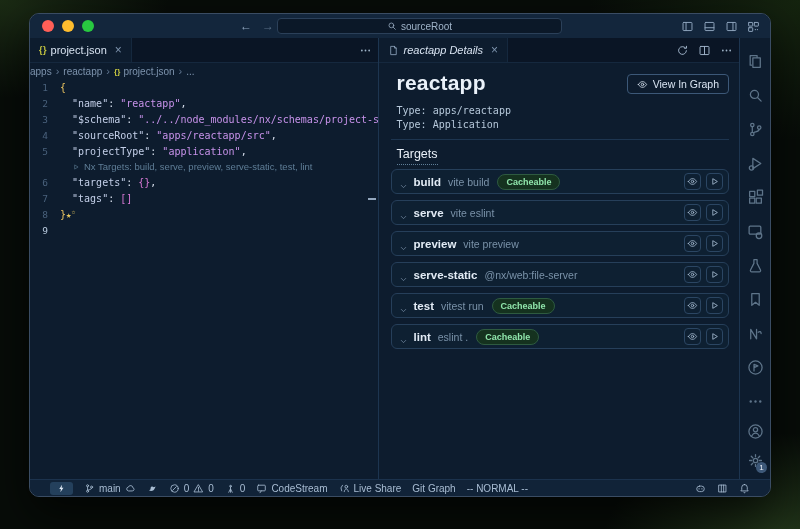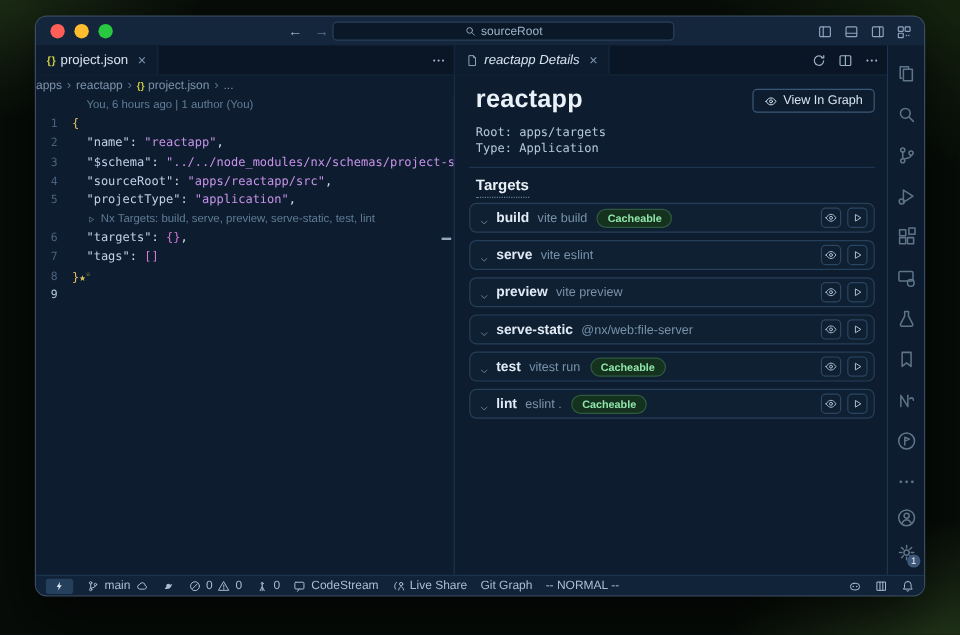--- a/index.html
+++ b/index.html
@@ -68,21 +68,21 @@
   .ruler-dash{ position:absolute; right:2px; top:160px; width:8px; height:2px; background:#93a7be; }
   
   .panel{ position:absolute; top:25px; left:0; right:0; bottom:0; padding:8px 10px 0 12px; color:#d6e2f0; }
   .panel-head{ display:flex; align-items:flex-start; justify-content:space-between; padding-left:6px; }
   .proj-title{ font-size:21px; font-weight:600; color:#eaf1f9; letter-spacing:.2px; }
   .graph-btn{ display:flex; align-items:center; gap:5px; border:1px solid #3c5878; border-radius:4px;
     padding:3px 9px; font-size:10.5px; color:#d9e4f2; background:transparent; margin-top:3px; }
   .graph-btn svg{ width:11px; height:11px; }
   .meta-block{ margin:9px 0 0 6px; font-family:"DejaVu Sans Mono", monospace; font-size:10px; color:#b6c8da; line-height:13.5px; }
   .divider{ border-top:1px solid #1d3550; margin-top:8px; }
-  .targets-h{ margin:7px 0 0 6px; font-size:12.5px; font-weight:bold; color:#eaf1f9;
+  .targets-h{ margin:7px 0 0 6px; font-size:12.5px; font-weight:normal; color:#eaf1f9;
     display:inline-block; border-bottom:1px dotted #5f7e97; padding-bottom:3px; }
   .targets-list{ margin-top:4px; display:flex; flex-direction:column; gap:6px; }
   .target-card{ height:25px; border:1px solid #263f5a; background:#0e2032; border-radius:6px;
     display:flex; align-items:center; padding:0 5px 0 7px; }
   .target-card .chev{ color:#7d93ad; width:9px; height:9px; flex:0 0 9px; }
   .t-name{ font-size:11.5px; font-weight:bold; color:#e2ebf5; margin-left:6px; }
   .t-cmd{ font-size:10.5px; color:#7a92a9; margin-left:7px; }
   .badge{ margin-left:8px; font-size:9px; font-weight:bold; color:#90e5ab; background:#15321f;
     border:1px solid #2e5a40; border-radius:8px; padding:2px 8px; }
   .t-spacer{ flex:1; }
@@ -93,21 +93,21 @@
   
   .act-icons{ position:absolute; top:6px; left:0; right:0; display:flex; flex-direction:column; align-items:center; }
   .act-item{ height:34px; display:flex; align-items:center; justify-content:center; width:100%; color:#5e7489; }
   .act-item svg{ width:17px; height:17px; }
   .act-bottom{ position:absolute; bottom:4px; left:0; right:0; display:flex; flex-direction:column; align-items:center; }
   .act-bottom .act-item{ height:29px; position:relative; }
   .act-badge{ position:absolute; right:3px; bottom:2px; min-width:11px; height:11px; border-radius:6px;
     background:#3d5878; color:#e8eef7; font-size:8px; display:flex; align-items:center; justify-content:center; padding:0 2px; }
   
   .statusbar{ position:absolute; left:0; right:0; bottom:0; height:17px; background:#112338;
-    border-top:1px solid #1b324d; display:flex; align-items:center; padding:0 8px; color:#a9bdd3; font-size:10px; }
+    border-top:1px solid #1b324d; display:flex; align-items:center; padding:0 20px; color:#a9bdd3; font-size:10px; }
   .sb-left{ display:flex; align-items:center; gap:11px; flex:1; overflow:hidden; }
   .sb-right{ display:flex; align-items:center; gap:11px; }
   .sb-item{ display:flex; align-items:center; gap:4px; white-space:nowrap; }
   .sb-item svg{ width:11px; height:11px; }
   .sb-item.boxed{ background:#24405c; border-radius:3px; padding:1px 7px; height:13px; }
   .sb-item.boxed svg{ width:9px; height:11px; color:#dce6f2; }
 </style>
 </head>
 <body>
 
@@ -187,21 +187,20 @@
           <span class="sep">›</span>
           <span>reactapp</span>
           <span class="sep">›</span>
           <span class="json-ico">{ }</span>
           <span>project.json</span>
           <span class="sep">›</span>
           <span>...</span>
         </div>
       <div class="code-area">
         <div id="code-rows">
-            <div class="code-row meta"><span class="gutter"></span><span class="content" style="padding-left: 12px;"><span>You, 6 hours ago | 1 author (You)</span></span></div>
             <div class="code-row"><span class="gutter">1</span><span class="content" style="white-space: pre;"><span class="c-b1">{</span></span></div>
             <div class="code-row"><span class="gutter">2</span><span class="content" style="white-space: pre;"><span class="c-key">  "name"</span><span class="c-pun">: </span><span class="c-str">"reactapp"</span><span class="c-pun">,</span></span></div>
             <div class="code-row"><span class="gutter">3</span><span class="content" style="white-space: pre;"><span class="c-key">  "$schema"</span><span class="c-pun">: </span><span class="c-str">"../../node_modules/nx/schemas/project-schema.json"</span></span></div>
             <div class="code-row"><span class="gutter">4</span><span class="content" style="white-space: pre;"><span class="c-key">  "sourceRoot"</span><span class="c-pun">: </span><span class="c-str">"apps/reactapp/src"</span><span class="c-pun">,</span></span></div>
             <div class="code-row"><span class="gutter">5</span><span class="content" style="white-space: pre;"><span class="c-key">  "projectType"</span><span class="c-pun">: </span><span class="c-str">"application"</span><span class="c-pun">,</span></span></div>
             <div class="code-row meta"><span class="gutter"></span><span class="content" style="padding-left: 12px;"><span style="display: inline-flex;"><svg viewBox="0 0 16 16" fill="none" stroke="currentColor" stroke-width="1.2" stroke-linecap="round" stroke-linejoin="round">
                     <path d="M6 4.2l6.2 3.8L6 11.8z"></path>
                   </svg></span><span>Nx Targets: build, serve, preview, serve-static, test, lint</span></span></div>
             <div class="code-row"><span class="gutter">6</span><span class="content" style="white-space: pre;"><span class="c-key">  "targets"</span><span class="c-pun">: </span><span class="c-b2">{}</span><span class="c-pun">,</span></span></div>
             <div class="code-row"><span class="gutter">7</span><span class="content" style="white-space: pre;"><span class="c-key">  "tags"</span><span class="c-pun">: </span><span class="c-b2">[]</span></span></div>
@@ -253,21 +252,21 @@
             <span style="display: inline-flex;">
                 <svg viewBox="0 0 16 16" fill="none" stroke="currentColor" stroke-width="1.2" stroke-linecap="round" stroke-linejoin="round">
                   <path d="M2 8c1.8-2.8 3.8-4.2 6-4.2S12.2 5.2 14 8c-1.8 2.8-3.8 4.2-6 4.2S3.8 10.8 2 8z"></path>
                   <circle cx="8" cy="8" r="1.8"></circle>
                 </svg>
               </span>
             <span>View In Graph</span>
           </button>
         </div>
         <div class="meta-block">
-          <div>Root: apps/targets</div>
+          <div>Type: apps/reactapp</div>
           <div>Type: Application</div>
         </div>
         <div class="divider"></div>
         <div>
           <span class="targets-h">Targets</span>
         </div>
         <div class="targets-list" id="targets-list">
             <div class="target-card">
               <span class="chev"><svg viewBox="0 0 16 16" fill="none" stroke="currentColor" stroke-width="1.2" stroke-linecap="round" stroke-linejoin="round">
                   <path d="M4 6l4 4 4-4"></path>

